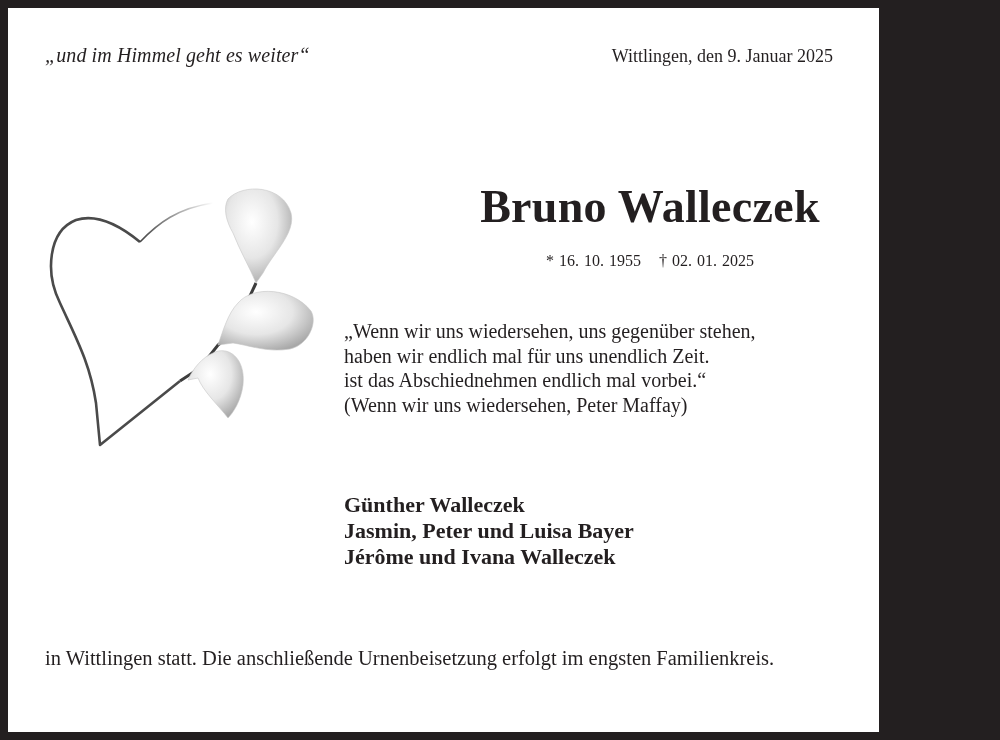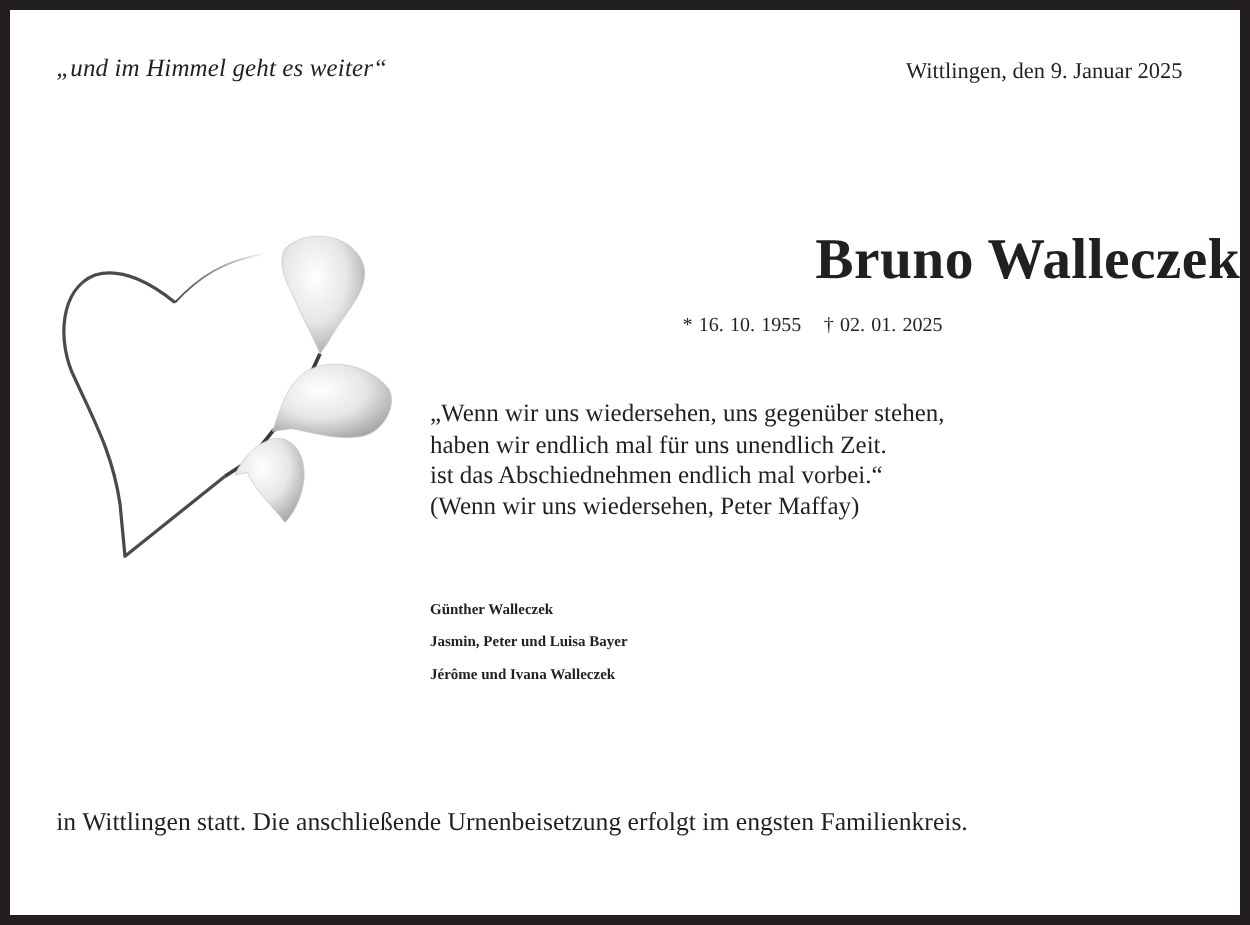--- a/index.html
+++ b/index.html
@@ -7,21 +7,21 @@
       width: 1000px; height: 740px;
       background: #231f20;
       position: relative;
       overflow: hidden;
       font-family: "Liberation Serif", "DejaVu Serif", serif;
       color: #231f20;
     }
     .sheet {
       position: absolute;
       left: 8px; top: 8px;
-      width: 984px; height: 724px;
+      width: 871px; height: 724px;
       background: #ffffff;
     }
     .motto {
       position: absolute;
       left: 37px; top: 36px;
       font-style: italic;
       font-size: 20px;
       letter-spacing: 0.1px;
     }
     .place-date {
@@ -33,21 +33,21 @@
     .intro {
       position: absolute;
       left: 336px; top: 83px;
       font-size: 21px;
       line-height: 25px;
     }
     .intro div { white-space: nowrap; }
     .name {
       position: absolute;
       left: 300px; width: 684px; top: 172px;
-      text-align: right;
+      text-align: center;
       font-weight: bold;
       font-size: 46px;
       letter-spacing: 0.3px;
     }
     .dates {
       position: absolute;
       left: 300px; width: 684px; top: 244px;
       text-align: center;
       font-size: 16px;
       word-spacing: 1px;
@@ -55,22 +55,22 @@
     .dates .sep { display: inline-block; width: 18px; }
     .quote {
       position: absolute;
       left: 336px; top: 311px;
       font-size: 20px;
       line-height: 24.5px;
     }
     .quote div { white-space: nowrap; }
     .family {
       position: absolute;
-      left: 336px; top: 466px;
-      font-size: 12px;
+      left: 336px; top: 484px;
+      font-size: 22px;
       font-weight: bold;
       line-height: 26px;
       font-family: Liberation Serif, serif;
     }
     .family div { white-space: nowrap; }
     .service {
       position: absolute;
       left: 37px; top: 636px;
       font-size: 20.5px;
       line-height: 29px;

